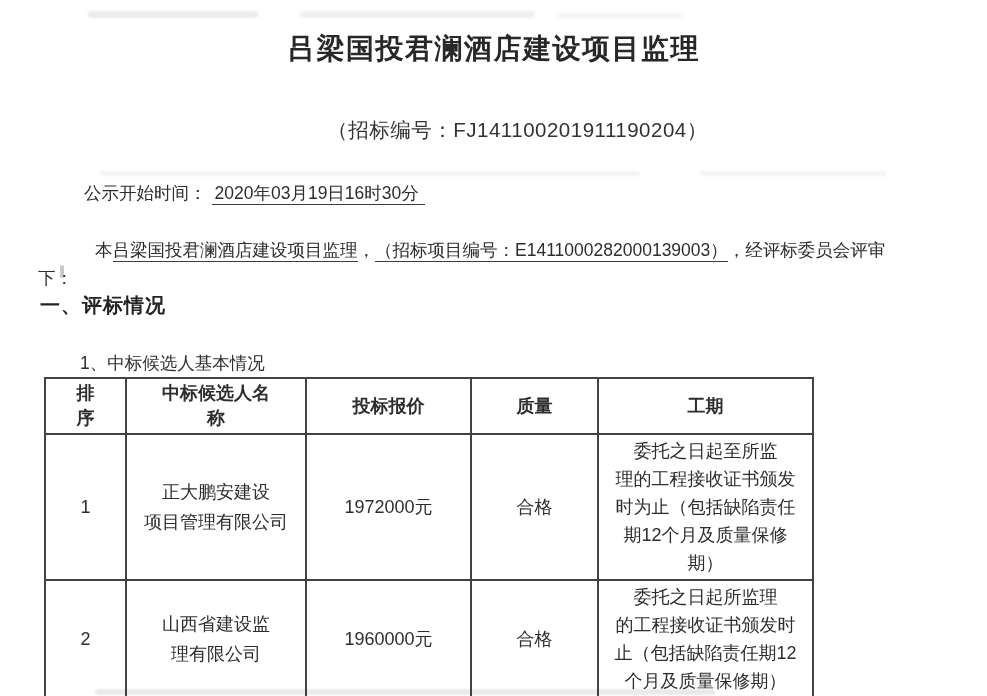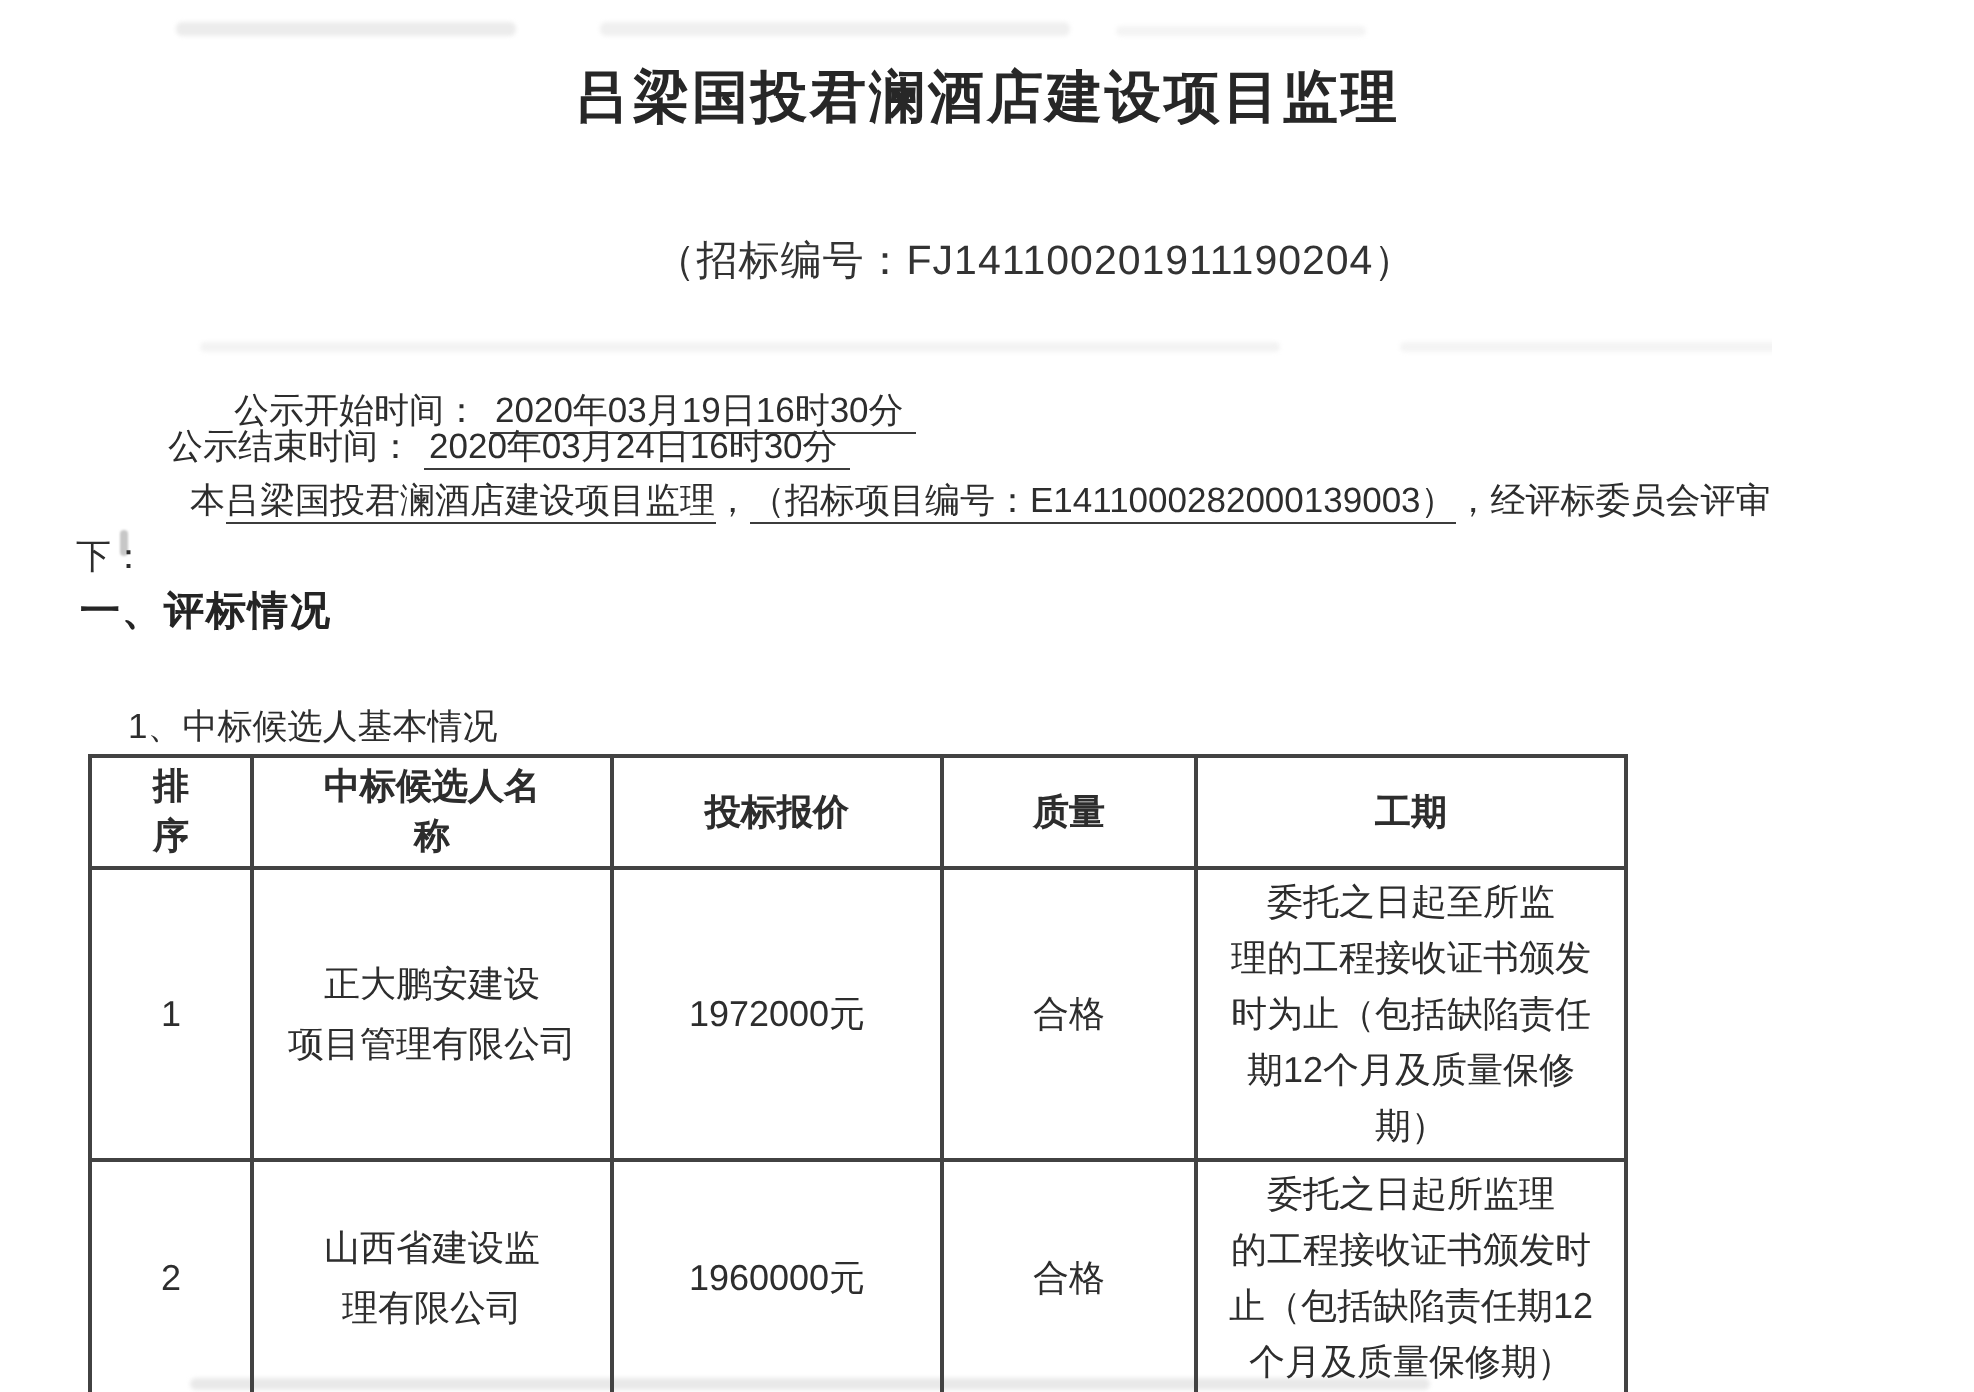--- a/index.html
+++ b/index.html
@@ -21,35 +21,35 @@
   .t1 { top:30px; }
   .t2 { top:76px; }
   .tender-no {
     position:absolute; top:116px; left:0; width:987px;
     text-align:center; font-size:20.5px; font-weight:400;
     letter-spacing:0.5px; color:#333333;margin-left:24px;
   }
 
   
   .kv { position:absolute; left:84px; font-size:17.5px; white-space:nowrap; }
-  .kv1 { top:193px;margin-left:33px; }
+  .kv1 { top:181px; }
   .kv2 { top:211px; }
   .u { border-bottom:1.6px solid #3c3c3c; padding-bottom:1px; }
   .kv .u { margin-left:5px; padding-left:3px; padding-right:6px; }
 
   
   .intro {
     position:absolute; top:238px; left:38px; width:1400px; margin:0;
     padding-left:57px; font-size:17.5px; white-space:nowrap;
   }
   .xia  { position:absolute; top:266px; left:38px; font-size:17.5px; }
   .sec  { position:absolute; top:292px; left:40px; margin:0;
           font-size:20px; font-weight:700; letter-spacing:1px; color:#242424; }
   .projline { position:absolute; top:323px; left:80px; font-size:17.5px; }
-  .subhead  { position:absolute; top:351px; left:64px; font-size:17.5px; }
+  .subhead  { position:absolute; top:351px; left:80px; font-size:17.5px; }
 
   
   table.candidates {
     position:absolute; top:377px; left:44px;
     width:768px; border-collapse:collapse; table-layout:fixed;
   }
   .candidates th, .candidates td {
     border:2px solid #424242;
     text-align:center; vertical-align:middle;
     font-size:18px; color:#2d2d2d;
@@ -83,23 +83,20 @@
   <div class="smudge sm4"></div>
   <div class="smudge sm5"></div>
   <div class="smudge sm6"></div>
   <div class="smudge sm7"></div>
 
   <h1 class="title t1">吕梁国投君澜酒店建设项目监理</h1>
   <div class="tender-no">（招标编号：FJ141100201911190204）</div>
 
   <div class="kv kv1">
     <span>公示开始时间：</span><span class="u">2020年03月19日16时30分</span>
-  </div>
-  <div class="kv kv2">
-    <span>公示结束时间：</span><span class="u">2020年03月24日16时30分</span>
   </div>
 
   <p class="intro">
     <span>本</span><span class="u">吕梁国投君澜酒店建设项目监理</span><span>，</span><span class="u">（招标项目编号：E1411000282000139003）</span><span>，经评标委员会评审，确定吕</span>
   </p>
   <div class="xia">下：</div>
 
   <h2 class="sec">一、评标情况</h2>
   <div class="subhead">1、中标候选人基本情况</div>
 

